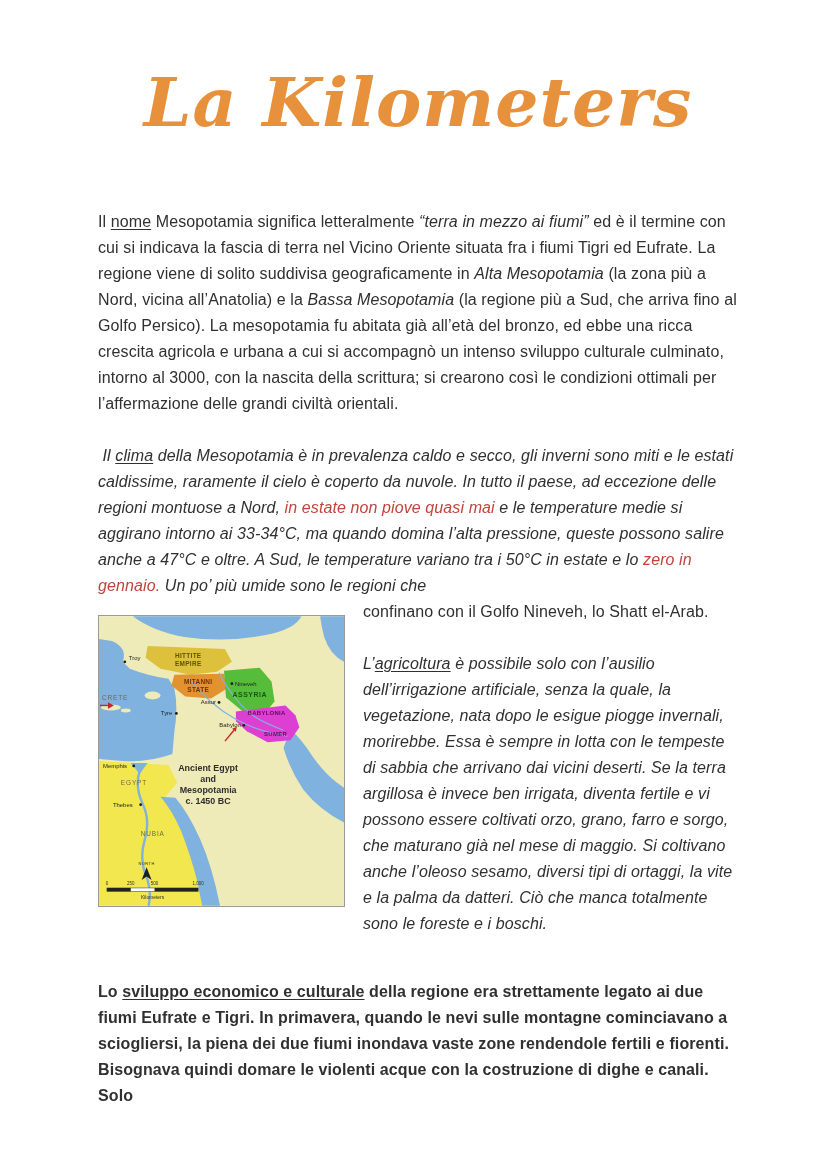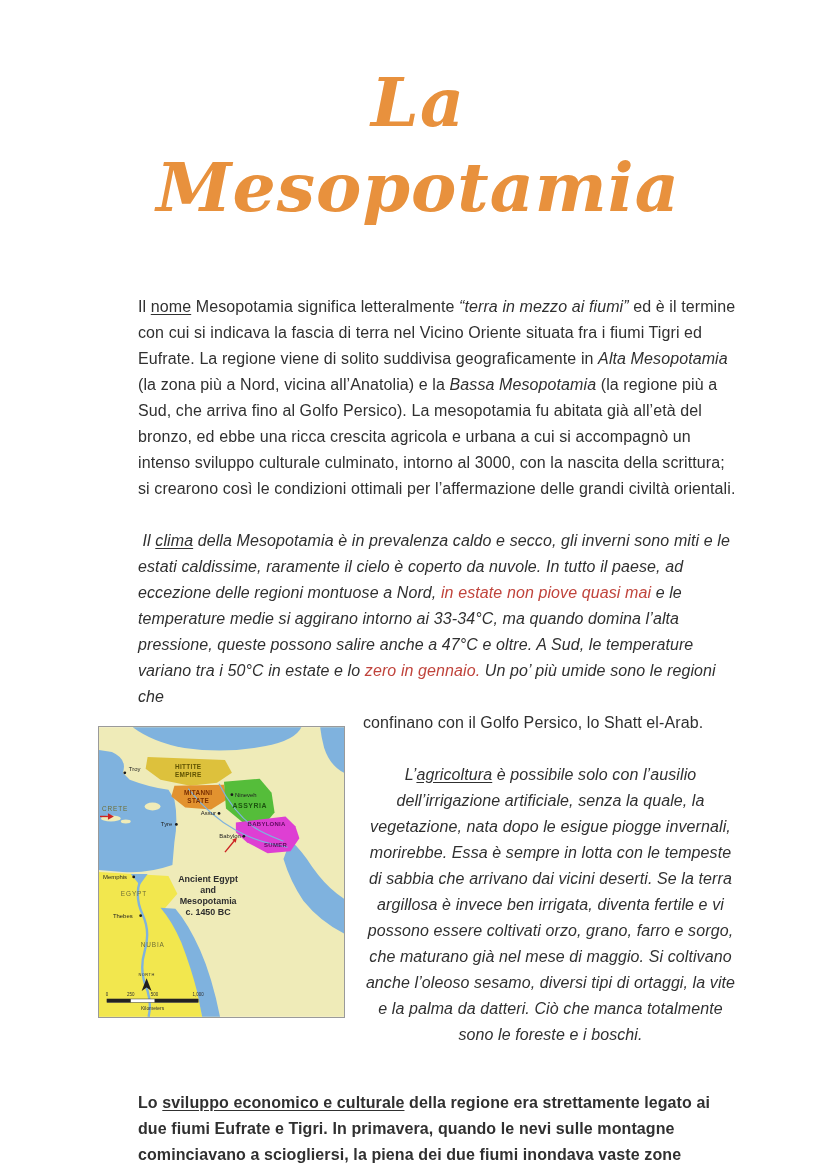--- a/index.html
+++ b/index.html
@@ -7,49 +7,49 @@
   .page {
     width:828px; height:1169px; background:#fff; position:relative; overflow:hidden;
     font-family:"Liberation Sans", sans-serif; color:var(--ink, #303030);
   }
   .content { padding:0 90px 0 98px; }
   .title {
     margin:60px 0 64px; text-align:center;
     font-family:"DejaVu Serif", serif; font-style:italic; font-weight:bold;
     font-size:68px; line-height:1.25; letter-spacing:1px; color:var(--accent, #E8913D);
   }
-  .para { font-size:16px; line-height:26px; letter-spacing:0.1px; text-align:left;margin-left:40px; }
+  .para { font-size:16px; line-height:26px; letter-spacing:0.1px; text-align:left; }
   .para + .para { margin-top:26px;font-style:italic; }
   .run-u { text-decoration:underline; text-underline-offset:2px; }
   .run-i { font-style:italic; }
   .run-r { color:var(--red, #C0443C); }
   .wrap-section { overflow:visible; }
   .map-figure { float:left; width:249px; height:294px; margin:16px 16px 6px 0; }
   .map-figure svg { display:block; border:1px solid #9a9a9a; background:#fff; }
-  .p-agri { margin-top:26px;text-align:center; }
+  .p-agri { margin-top:26px; }
   .after-map { clear:both; margin-top:42px;font-weight:bold; }
   svg text { font-family:"Liberation Sans", sans-serif; }
   .m-city    { font-size:6px;  fill:#1f1f1f; }
   .m-geo     { font-size:6.5px; fill:#6e6e35; letter-spacing:0.9px; }
   .m-hittite { font-size:6.5px; font-weight:bold; fill:#5f5200; letter-spacing:0.3px; }
   .m-mitanni { font-size:6.5px; font-weight:bold; fill:#7a2e00; letter-spacing:0.3px; }
   .m-assyria { font-size:7px;  font-weight:bold; fill:#1d5410; letter-spacing:0.5px; }
   .m-magenta { font-size:6px;  font-weight:bold; fill:#5c0a5c; letter-spacing:0.3px; }
   .m-caption { font-size:9px;  font-weight:bold; fill:#2e2e2e; }
   .m-scale   { font-size:4.5px; fill:#2e2e2e; }
   .m-km      { font-size:5px;  fill:#2e2e2e; }
   .m-north   { font-size:4px;  fill:#2e2e2e; letter-spacing:0.5px; }
 </style>
 </head>
 <body>
 
 <div class="page">
   <div class="content">
 
-    <h1 class="title">La Mesopotamia</h1>
+    <h1 class="title">La Kilometers</h1>
 
     <p class="para"><span>Il </span><span class="run-u">nome</span><span> Mesopotamia significa letteralmente </span><span class="run-i">“terra in mezzo ai fiumi”</span><span> ed è il termine con cui si indicava la fascia di terra nel Vicino Oriente situata fra i fiumi Tigri ed Eufrate. La regione viene di solito suddivisa geograficamente in </span><span class="run-i">Alta Mesopotamia</span><span> (la zona più a Nord, vicina all’Anatolia) e la </span><span class="run-i">Bassa Mesopotamia</span><span> (la regione più a Sud, che arriva fino al Golfo Persico). La mesopotamia fu abitata già all’età del bronzo, ed ebbe una ricca crescita agricola e urbana a cui si accompagnò un intenso sviluppo culturale culminato, intorno al 3000, con la nascita della scrittura; si crearono così le condizioni ottimali per l’affermazione delle grandi civiltà orientali.</span></p>
 
     <p class="para"><span>&nbsp;Il </span><span class="run-u">clima</span><span> della Mesopotamia è in prevalenza caldo e secco, gli inverni sono miti e le estati caldissime, raramente il cielo è coperto da nuvole. In tutto il paese, ad eccezione delle regioni montuose a Nord, </span><span class="run-r">in estate non piove quasi mai</span><span> e le temperature medie si aggirano intorno ai 33-34°C, ma quando domina l’alta pressione, queste possono salire anche a 47°C e oltre. A Sud, le temperature variano tra i 50°C in estate e lo </span><span class="run-r">zero in gennaio.</span><span> Un po’ più umide sono le regioni che</span></p>
 
     <div class="wrap-section">
 
       <figure class="map-figure">
         <svg viewBox="0 0 247 292" width="247" height="292" aria-hidden="true">
 
@@ -160,20 +160,20 @@
             <line x1="1" y1="90" x2="9" y2="90" stroke-width="1.4" stroke="#CC2222"></line>
             <polygon points="9,86.8 15,90 9,93.2" fill="#CC2222"></polygon>
           </g>
           <g>
             <line x1="127" y1="126" x2="136" y2="115" stroke-width="1.4" stroke="#CC2222"></line>
             <polygon points="139,111.5 137.8,116.4 134.2,113.6" fill="#CC2222"></polygon>
           </g>
         </svg>
       </figure>
 
-      <p class="para"><span>confinano con il Golfo Persico, lo Shatt el-Arab.</span></p>
+      <p class="para"><span>confinano con il Golfo Nineveh, lo Shatt el-Arab.</span></p>
       <p class="para p-agri"><span>L’</span><span class="run-u">agricoltura</span><span> è possibile solo con l’ausilio dell’irrigazione artificiale, senza la quale, la vegetazione, nata dopo le esigue piogge invernali, morirebbe. Essa è sempre in lotta con le tempeste di sabbia che arrivano dai vicini deserti. Se la terra argillosa è invece ben irrigata, diventa fertile e vi possono essere coltivati orzo, grano, farro e sorgo, che maturano già nel mese di maggio. Si coltivano anche l’oleoso sesamo, diversi tipi di ortaggi, la vite e la palma da datteri. Ciò che manca totalmente sono le foreste e i boschi.</span></p>
     </div>
 
     <p class="para after-map"><span>Lo </span><span class="run-u">sviluppo economico e culturale</span><span> della regione era strettamente legato ai due fiumi Eufrate e Tigri. In primavera, quando le nevi sulle montagne cominciavano a sciogliersi, la piena dei due fiumi inondava vaste zone rendendole fertili e fiorenti. Bisognava quindi domare le violenti acque con la costruzione di dighe e canali. Solo</span></p>
 
   </div>
 </div>
 
 </body></html>

